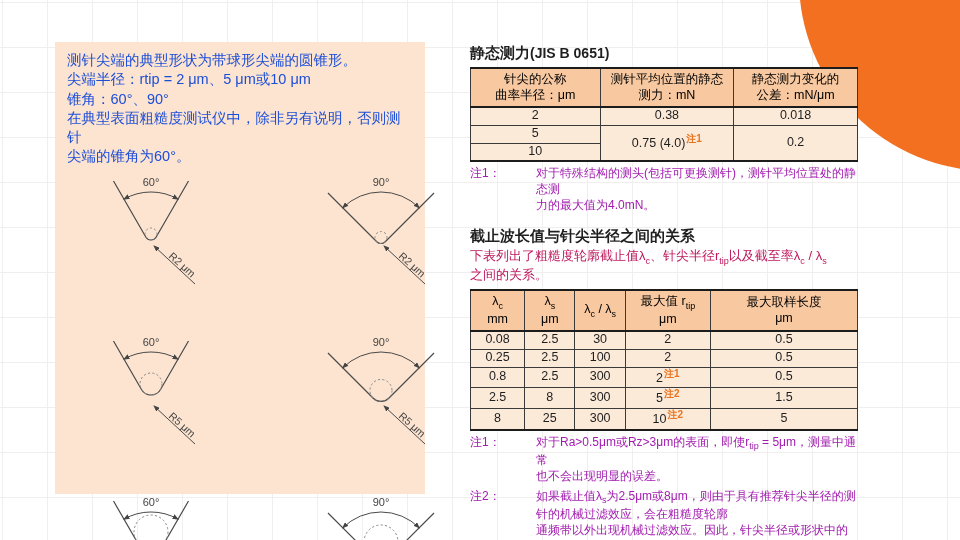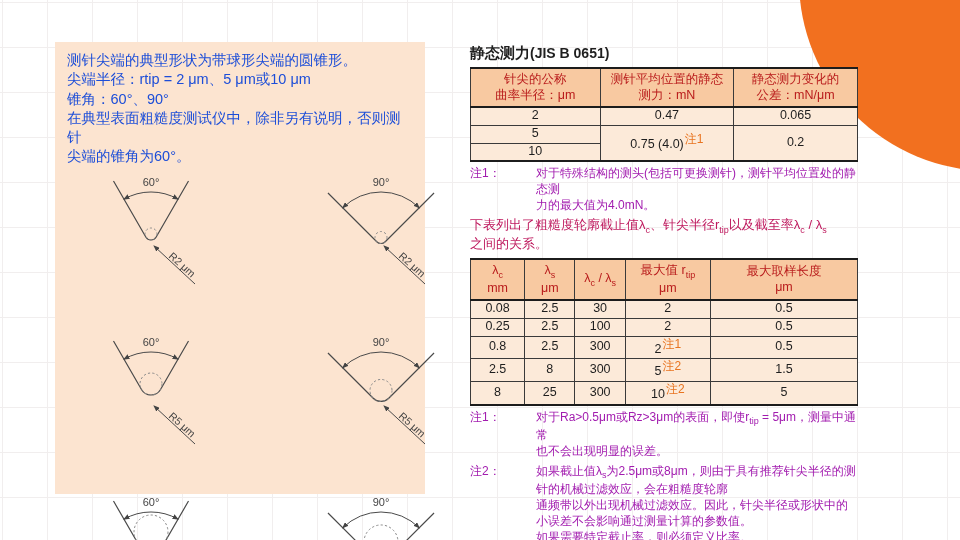--- a/index.html
+++ b/index.html
@@ -23,25 +23,25 @@
   
   .right{position:absolute;left:470px;top:44px;width:388px;color:#333;}
   .sec-title{font-size:15px;font-weight:bold;color:#1f1f1f;line-height:1.2;}
   .sec-title .suffix{font-weight:bold;font-size:14px;}
   .sec-title2{margin-top:13px;}
   table.data-table{width:100%;border-collapse:collapse;margin-top:5px;table-layout:fixed;
         border-top:2.5px solid var(--border-dark);border-bottom:2.5px solid var(--border-dark);
         border-left:1px solid #3a3a3a;border-right:1px solid #3a3a3a;}
   table.data-table th{background:var(--th-bg);font-weight:normal;font-size:12.5px;line-height:1.25;
         padding:3px 1px;border-bottom:2.5px solid var(--border-dark);
-        border-left:1px solid #3a3a3a;border-right:1px solid #3a3a3a;color:#b91c1c;text-align:center;}
+        border-left:1px solid #3a3a3a;border-right:1px solid #3a3a3a;color:#000000;text-align:center;}
   table.data-table td{background:var(--td-bg);text-align:center;font-size:12.5px;line-height:1.25;
         padding:0 1px 1px 1px;border:1px solid #3a3a3a;color:#1e1e1e;}
   sub{font-size:9px;}
-  sup.note-sup{color:var(--sup-color);font-size:12px;margin-left:1px;}
+  sup.note-sup{color:var(--sup-color);font-size:10px;margin-left:1px;font-weight:bold;}
   .note{display:flex;font-size:12px;line-height:1.32;margin-top:4px;color:#a21caf;}
   .note-label{flex:none;width:34px;}
   .note-body{flex:1;white-space:pre-line;margin-left:32px;}
   .para{font-size:13px;line-height:1.35;margin-top:2px;color:#be185d;white-space:pre-line;}
 </style>
 </head>
 <body>
 
 <div class="page">
   <div class="grid-bg"></div>
@@ -149,40 +149,41 @@
           <thead>
             <tr>
               <th>针尖的公称<br>曲率半径：μm</th>
               <th>测针平均位置的静态<br>测力：mN</th>
               <th>静态测力变化的<br>公差：mN/μm</th>
             </tr>
           </thead>
           <tbody>
             <tr>
               <td><span>2</span></td>
-              <td><span>0.47</span></td>
-              <td><span>0.065</span></td>
+              <td><span>0.38</span></td>
+              <td><span>0.018</span></td>
             </tr>
             <tr>
               <td><span>5</span></td>
               <td rowspan="2"><span>0.75 (4.0)</span><sup class="note-sup">注1</sup></td>
               <td rowspan="2"><span>0.2</span></td>
             </tr>
             <tr>
               <td><span>10</span></td>
             </tr>
           </tbody>
         </table>
       </div>
     <div class="note">
       <span class="note-label">注1：</span>
       <span class="note-body">对于特殊结构的测头(包括可更换测针)，测针平均位置处的静态测
 力的最大值为4.0mN。</span>
     </div>
 
+    <div class="sec-title sec-title2">截止波长值与针尖半径之间的关系</div>
     <div class="para">下表列出了粗糙度轮廓截止值λ<sub>c</sub>、针尖半径r<sub>tip</sub>以及截至率λ<sub>c</sub> / λ<sub>s</sub>
 之间的关系。</div>
     <div id="table2">
         <table class="data-table">
           <colgroup>
             <col style="width: 14%;">
             <col style="width: 13%;">
             <col style="width: 13%;">
             <col style="width: 22%;">
             <col style="width: 38%;">

